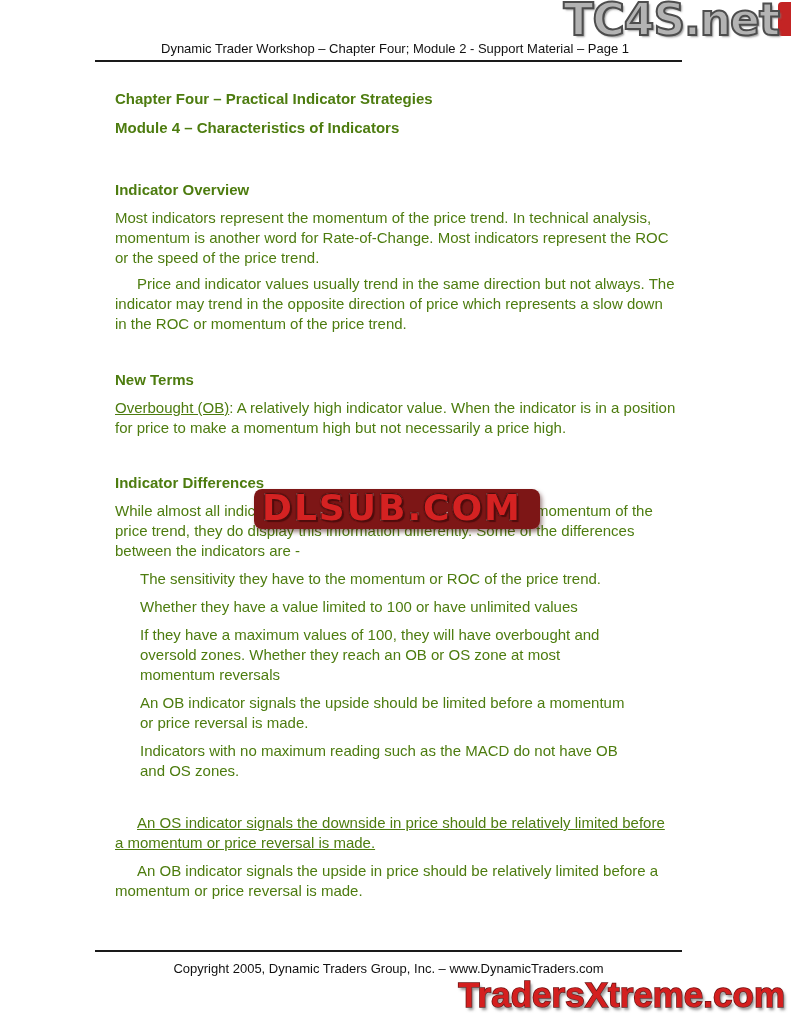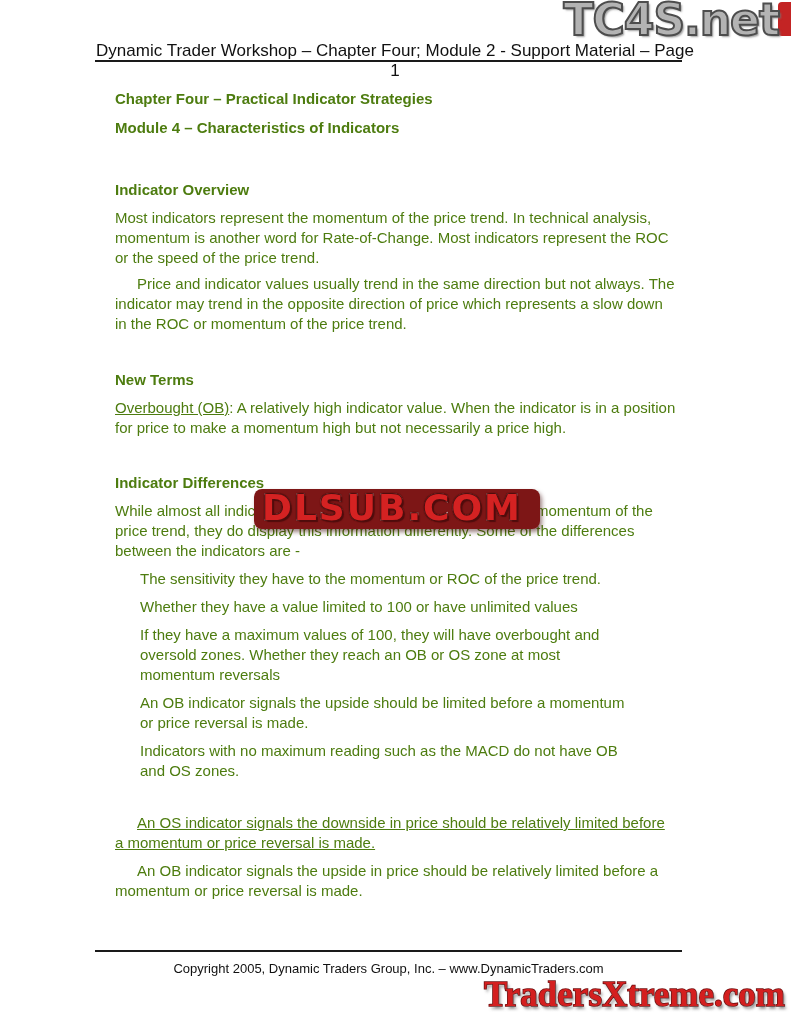--- a/index.html
+++ b/index.html
@@ -6,21 +6,21 @@
   html,body { background:#ffffff; }
   body { font-family:"Liberation Sans", sans-serif; }
   .page {
     position:relative; width:791px; height:1024px;
     background:#ffffff; overflow:hidden; color:#1b1b1b;
   }
 
   
   .doc-header {
     position:absolute; top:41px; left:95px; width:600px;
-    text-align:center; font-size:17px; color:#111;
+    text-align:center; font-size:13px; color:#111;
   }
   .header-rule {
     position:absolute; top:60px; left:95px; width:587px;
     border-top:2px solid #1a1a1a;
   }
 
   
   .footer-rule {
     position:absolute; top:950px; left:95px; width:587px;
     border-top:2px solid #1a1a1a;
@@ -75,21 +75,21 @@
     font-family:"DejaVu Sans", sans-serif;
     font-size:36px; font-weight:bold; letter-spacing:2px;
     color:#d42222;
     -webkit-text-stroke:1.5px #ffffff;
     paint-order:stroke fill;
     text-shadow:2px 2px 1px #4f0c0c, -1px -1px 1px #4f0c0c,
                 1px -1px 1px #4f0c0c, -1px 1px 1px #4f0c0c;
   }
   .wm-bottom {
     position:absolute; top:975px; right:6px; z-index:6;
-    font-family:Liberation Serif, serif;
+    font-family:Liberation Sans, sans-serif;
     font-size:35px; font-weight:bold; letter-spacing:0px;
     color:#d41f1f;
     -webkit-text-stroke:1.5px #6e0d0d;
     paint-order:stroke fill;
     text-shadow:2px 3px 3px rgba(90,90,90,0.65);
   }
 </style>
 </head>
 <body>
 

